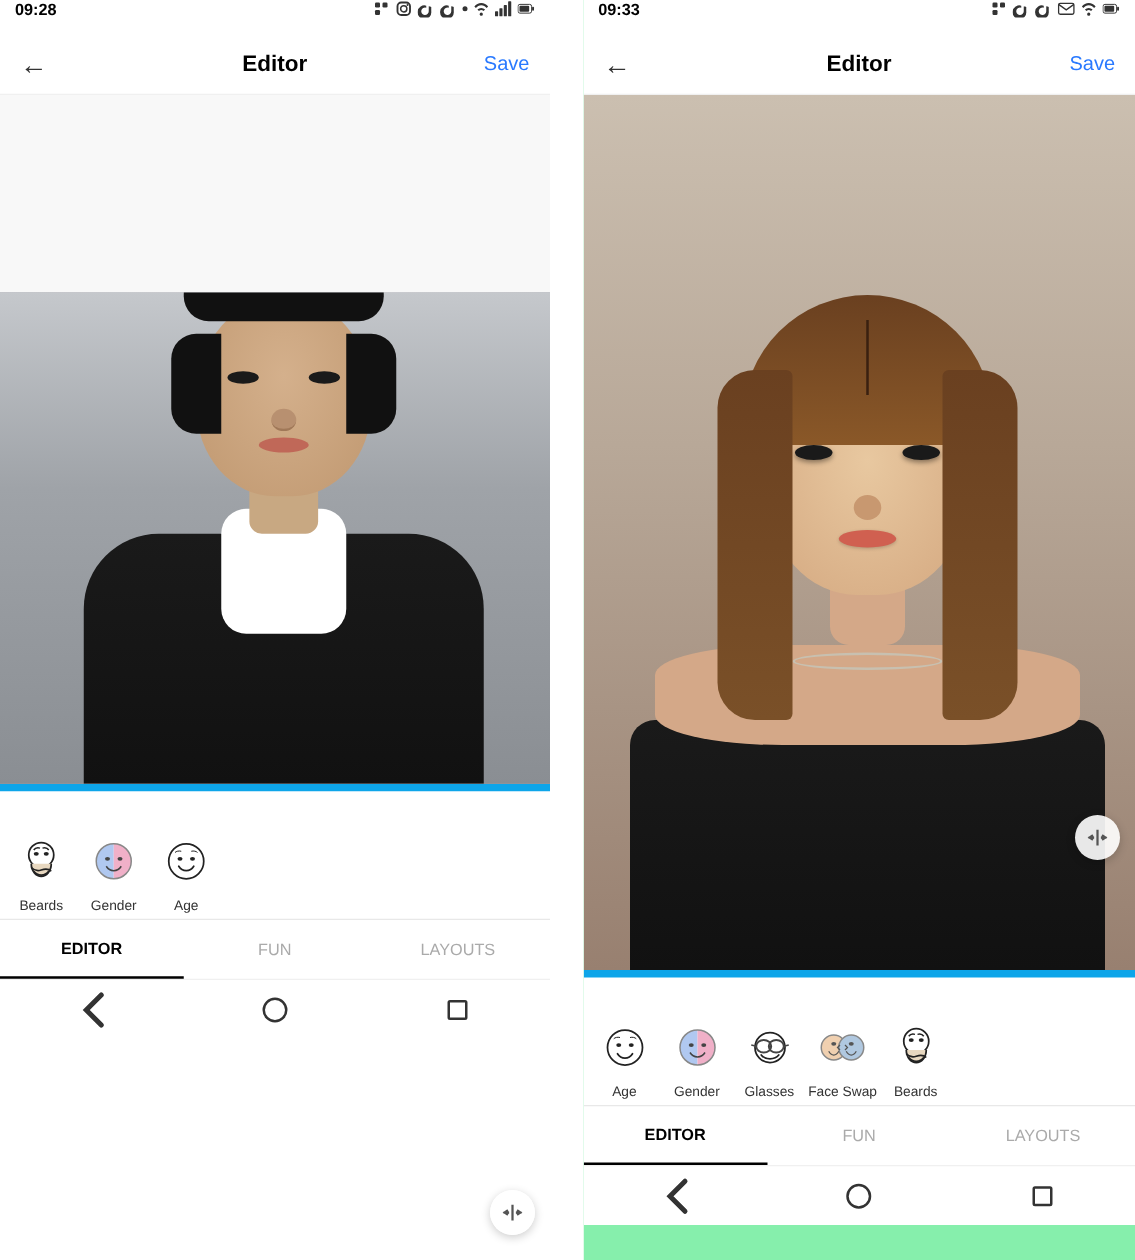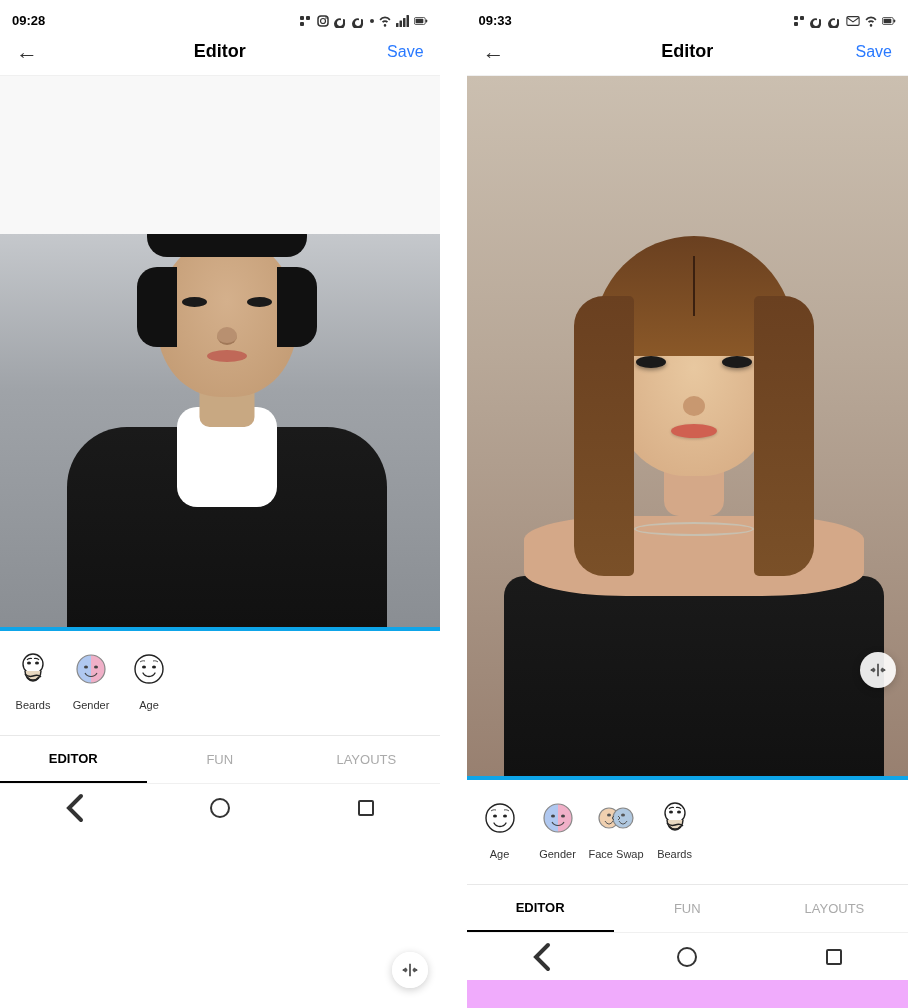--- a/index.html
+++ b/index.html
@@ -9,21 +9,21 @@
       font-family: -apple-system, BlinkMacSystemFont, 'Segoe UI', sans-serif;
       display: flex;
       overflow: hidden;
       background: #fff;
     }
 
     
     .status-bar {
       height: 28px;
       display: flex;
-      align-items: flex-end;
+      align-items: flex-start;
       justify-content: space-between;
       padding: 0 12px;
       font-size: 12px;
       font-weight: 600;
       background: #fff;
       z-index: 10;
     }
     .status-bar .time { font-weight: 700; font-size: 13px; }
     .status-icons { display: flex; align-items: center; gap: 4px; }
     .status-icons svg { width: 14px; height: 14px; }
@@ -60,25 +60,25 @@
       cursor: pointer;
       z-index: 5;
     }
     .divider-handle svg { width: 18px; height: 18px; color: #555; }
 
     
     .toolbar {
       height: 108px;
       background: #fff;
       display: flex;
-      align-items: flex-start;
+      align-items: flex-end;
       padding: 10px 4px 0;
       gap: 0;
       overflow-x: auto;
-      border-top: 4px solid #0ea5e9;
+      border-top: 6px solid #0ea5e9;
     }
     .toolbar::-webkit-scrollbar { display: none; }
 
     .tool-item {
       display: flex;
       flex-direction: column;
       align-items: center;
       gap: 6px;
       min-width: 58px;
       cursor: pointer;
@@ -149,21 +149,21 @@
       width: 454px;
       height: 1008px;
       overflow: hidden;
       background: #fff;
     }
     .panel-right-wrapper {
       position: relative;
       width: 456px;
       height: 1008px;
       overflow: hidden;
-      background: #f0abfc;
+      background: #86efac;
       margin-left: 27px;
     }
 
     
     .photo-left {
       width: 454px;
       height: 393px;
       position: relative;
       background: 
         radial-gradient(ellipse 100% 60% at 50% 0%, #c8c8cc 0%, #9898a0 100%),
@@ -474,20 +474,35 @@
           <circle cx="22" cy="22" r="14" fill="#f0b0c8" clip-path="url(#rightHalfR)"></circle>
           <circle cx="22" cy="22" r="14" stroke="#888" stroke-width="1.2" fill="none"></circle>
           <ellipse cx="17" cy="20" rx="2" ry="1.5" fill="#444" stroke="none"></ellipse>
           <ellipse cx="27" cy="20" rx="2" ry="1.5" fill="#444" stroke="none"></ellipse>
           <path d="M16 26c1.5 2.5 4 3.5 6 3.5s4.5-1 6-3.5" stroke="#444" fill="none" stroke-width="1.2"></path>
         </svg>
       </div>
       <span class="tool-label">Gender</span>
     </div>
 
+    <div class="tool-item">
+      <div class="tool-icon">
+        <svg viewBox="0 0 44 44" fill="none" stroke="#222" stroke-width="1.4">
+          <circle cx="22" cy="22" r="12" stroke="#222" fill="none"></circle>
+
+          <ellipse cx="17" cy="21" rx="6" ry="5" stroke="#444" stroke-width="1.5" fill="none"></ellipse>
+          <ellipse cx="27" cy="21" rx="6" ry="5" stroke="#444" stroke-width="1.5" fill="none"></ellipse>
+          <line x1="23" y1="21" x2="21" y2="21" stroke="#444" stroke-width="1.2"></line>
+          <line x1="11" y1="21" x2="7" y2="20" stroke="#444" stroke-width="1.2"></line>
+          <line x1="33" y1="21" x2="37" y2="20" stroke="#444" stroke-width="1.2"></line>
+          <path d="M15 28c1.5 2 4 3 7 3s5.5-1 7-3" stroke="#222" fill="none" stroke-linecap="round"></path>
+        </svg>
+      </div>
+      <span class="tool-label">Glasses</span>
+    </div>
 
     <div class="tool-item">
       <div class="tool-icon">
         <svg viewBox="0 0 44 44" fill="none">
 
           <circle cx="15" cy="22" r="10" fill="#f0d0b0" stroke="#888" stroke-width="1.2"></circle>
           <circle cx="29" cy="22" r="10" fill="#b0c8e0" stroke="#888" stroke-width="1.2"></circle>
 
           <ellipse cx="15" cy="19" rx="2" ry="1.5" fill="#555" stroke="none"></ellipse>
           <path d="M11 25c1 2 3 3 4 3s3-1 4-3" stroke="#555" fill="none" stroke-width="1"></path>

